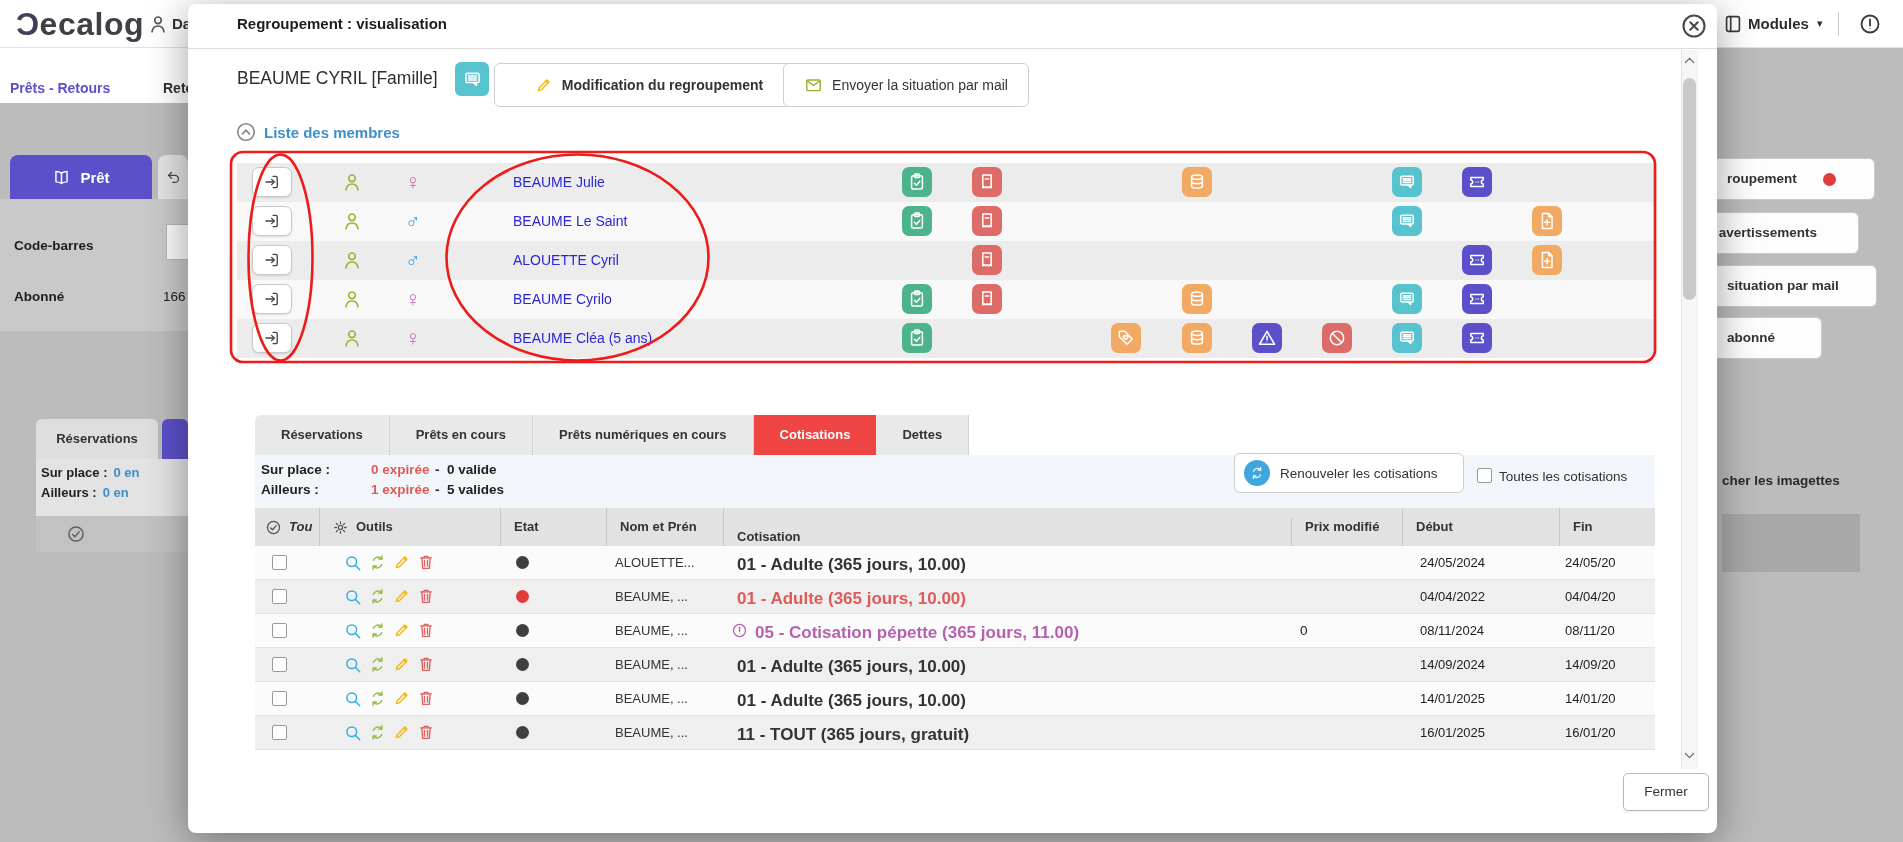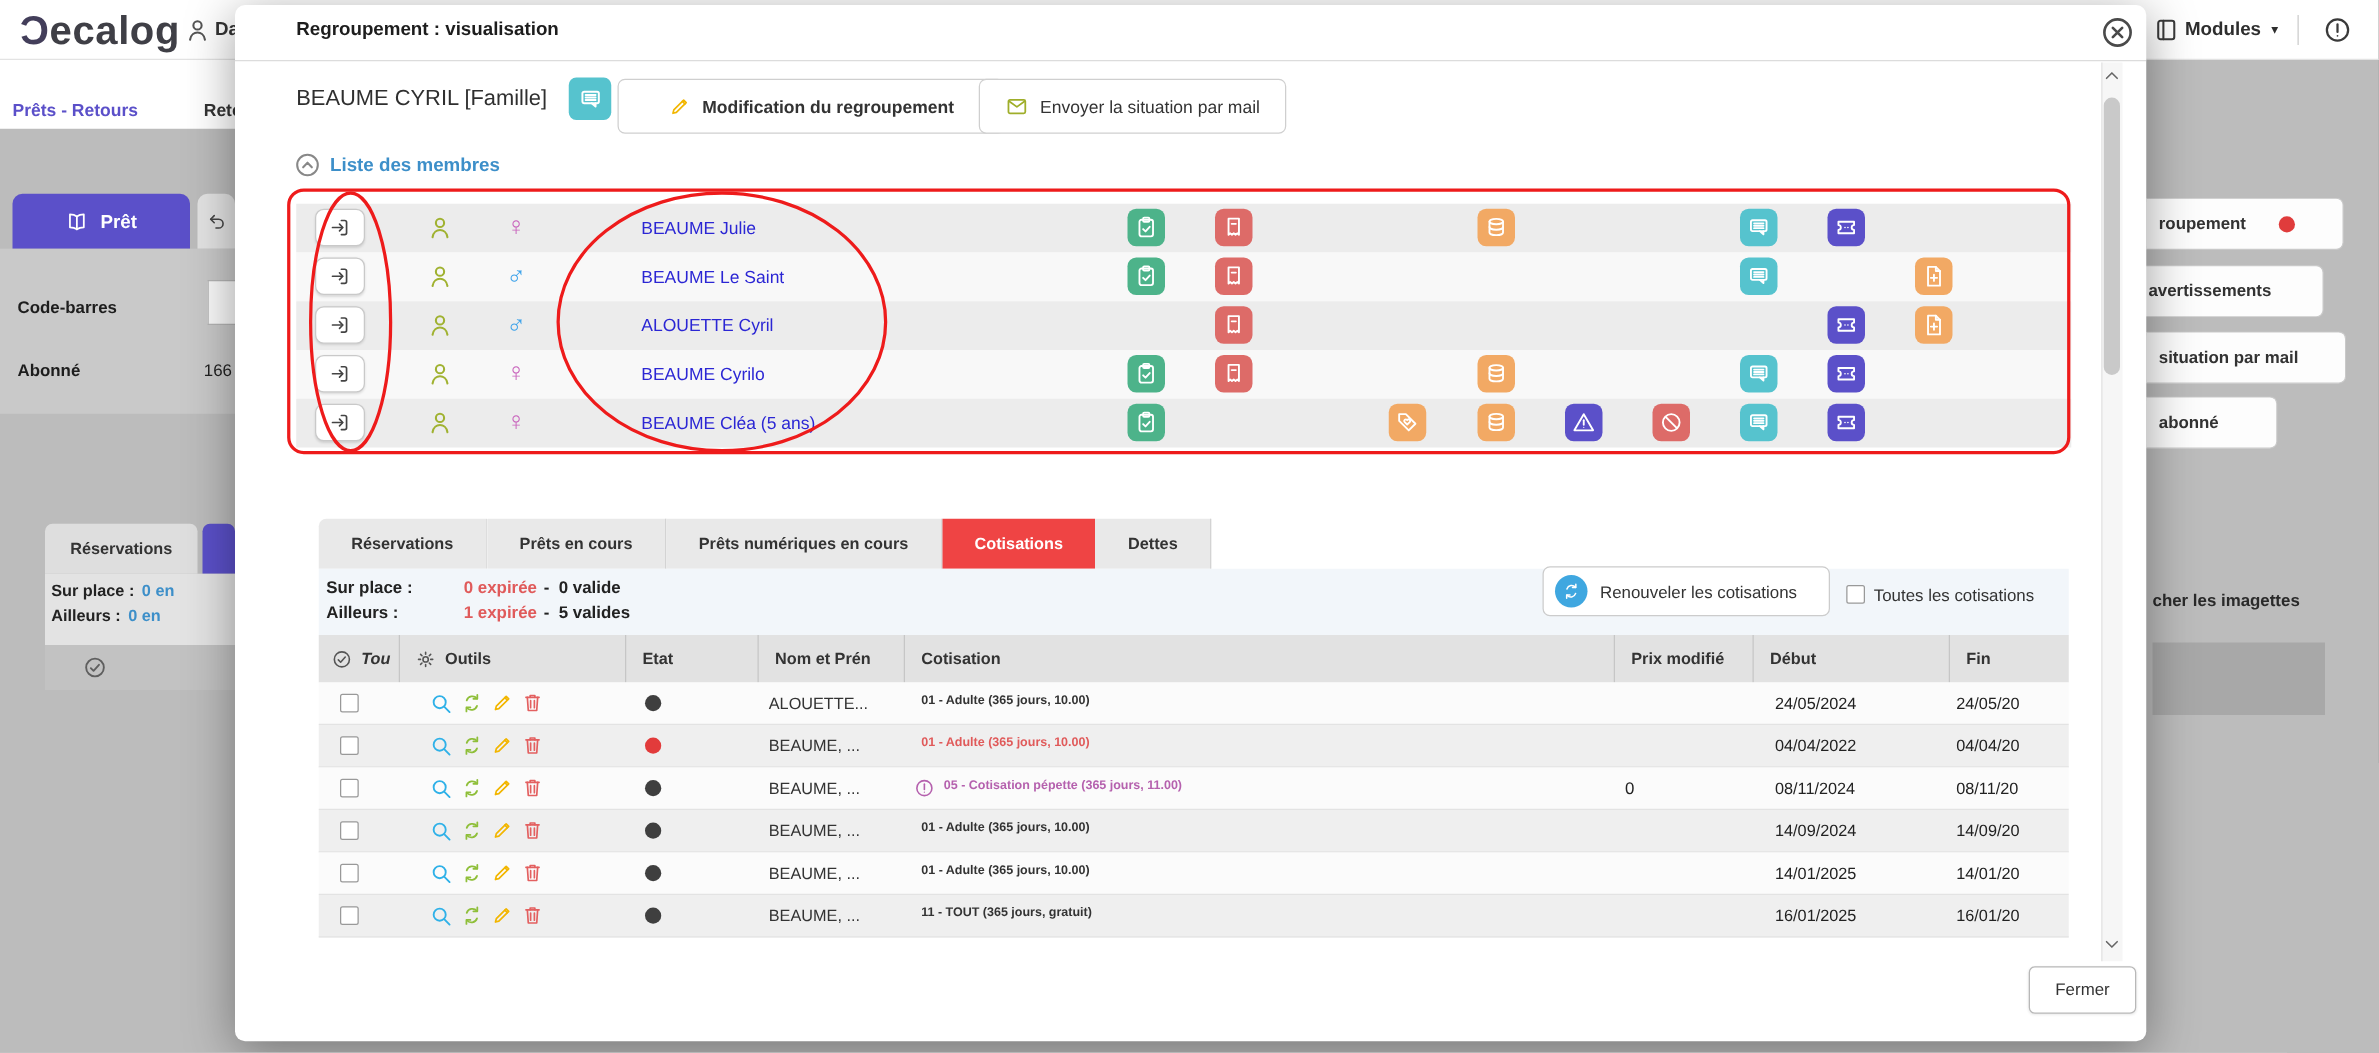--- a/index.html
+++ b/index.html
@@ -88,21 +88,21 @@
   .all-cb { left:1289px; top:464px; }
   .all-cb-lab { position:absolute; left:1311px; top:465px; font-size:13.5px; color:#333; }
 
   .thead { position:absolute; left:67px; top:504px; width:1400px; height:38px; background:#e2e2e2; display:flex; overflow:hidden; }
   .th { height:38px; line-height:38px; border-right:1px solid #c6c6c6; font-size:13px; font-weight:bold; color:#333; padding-left:13px; display:flex; align-items:center; gap:7px; flex:none; overflow:hidden; white-space:nowrap; }
   .trow { position:absolute; left:67px; width:1400px; height:34px; border-bottom:1px solid #e3e3e3; overflow:hidden; }
   .tr-even { background:#fbfbfb; } .tr-odd { background:#efefef; }
   .trow .ic { position:absolute; top:7px; cursor:pointer; }
   .etat-dot { position:absolute; left:261px; top:10px; width:13px; height:13px; border-radius:50%; }
   .t-name { position:absolute; left:360px; top:9px; font-size:13px; color:#333; }
-  .t-cot { position:absolute; top:9px; font-size:10px; font-weight:bold; color:#333; white-space:nowrap; }
+  .t-cot { position:absolute; top:9px; font-size:17px; font-weight:bold; color:#333; white-space:nowrap; }
   .t-cot.expired { color:#e05a5a; } .t-cot.special { color:#b561ae; }
   .t-warn { position:absolute; left:476px; top:8px; color:#b561ae; }
   .t-prix { position:absolute; left:1045px; top:9px; font-size:13.5px; color:#222; }
   .t-debut { position:absolute; left:1165px; top:9px; font-size:13px; color:#222; }
   .t-fin { position:absolute; left:1310px; top:9px; font-size:13px; color:#222; }
 
   .sb-track { position:absolute; left:1493px; top:46px; width:17px; height:719px; background:#f6f6f6; border-left:1px solid #e2e2e2; }
   .sb-up { position:absolute; left:1493px; top:48px; width:17px; height:20px; color:#666; cursor:pointer; }
   .sb-thumb { position:absolute; left:1495px; top:74px; width:13px; height:222px; background:#c9c9c9; border-radius:7px; cursor:pointer; }
   .sb-down { position:absolute; left:1493px; top:743px; width:17px; height:20px; color:#666; cursor:pointer; }
@@ -554,21 +554,21 @@
             <path d="M12 4v2.2M12 17.8V20M4 12h2.2M17.8 12H20M6.3 6.3l1.6 1.6M16.1 16.1l1.6 1.6M6.3 17.7l1.6-1.6M16.1 7.9l1.6-1.6"></path>
           </svg>
           <span>Outils</span>
         </div>
         <div class="th" style="width: 106px;">
           <span>Etat</span>
         </div>
         <div class="th" style="width: 117px;">
           <span>Nom et Prén</span>
         </div>
-        <div class="th" style="width: 568px;">
+        <div class="th" style="width: 568px; margin-top: 10px;">
           <span>Cotisation</span>
         </div>
         <div class="th" style="width: 111px;">
           <span>Prix modifié</span>
         </div>
         <div class="th" style="width: 157px;">
           <span>Début</span>
         </div>
         <div class="th" style="width: 160px;">
           <span>Fin</span>

